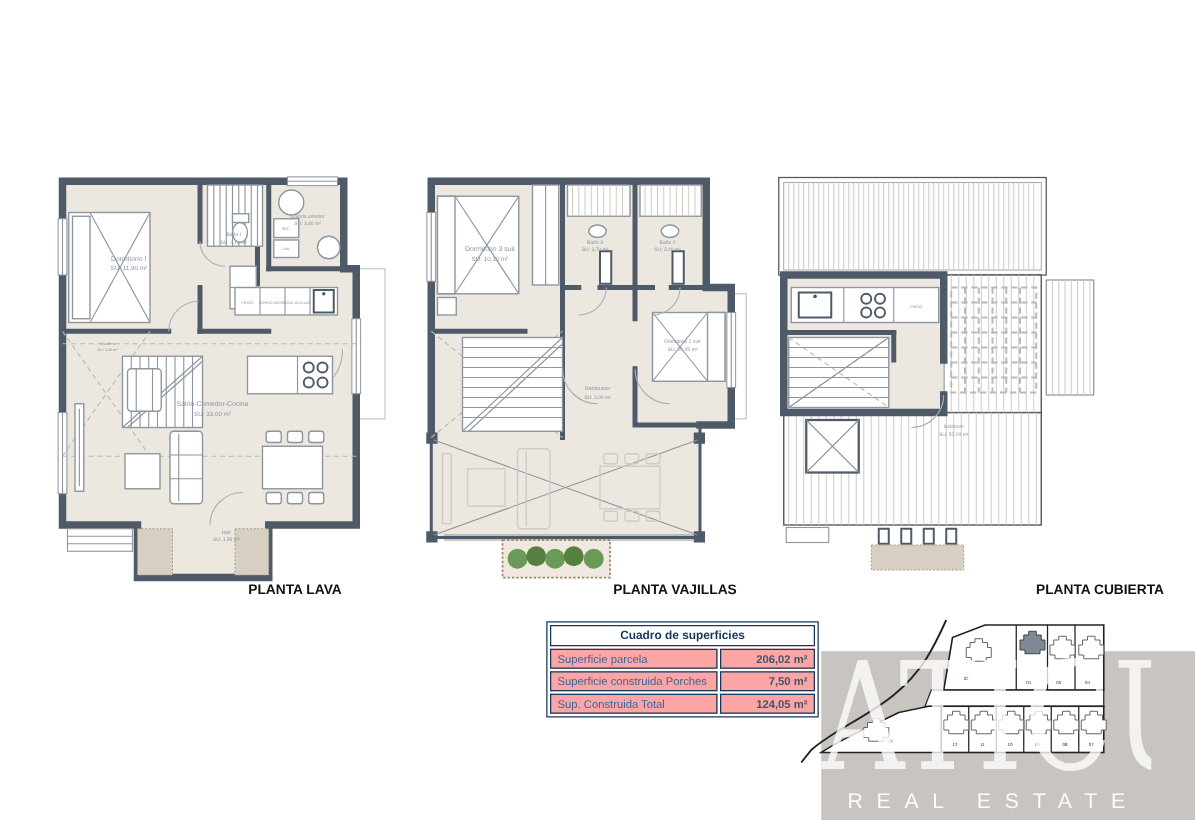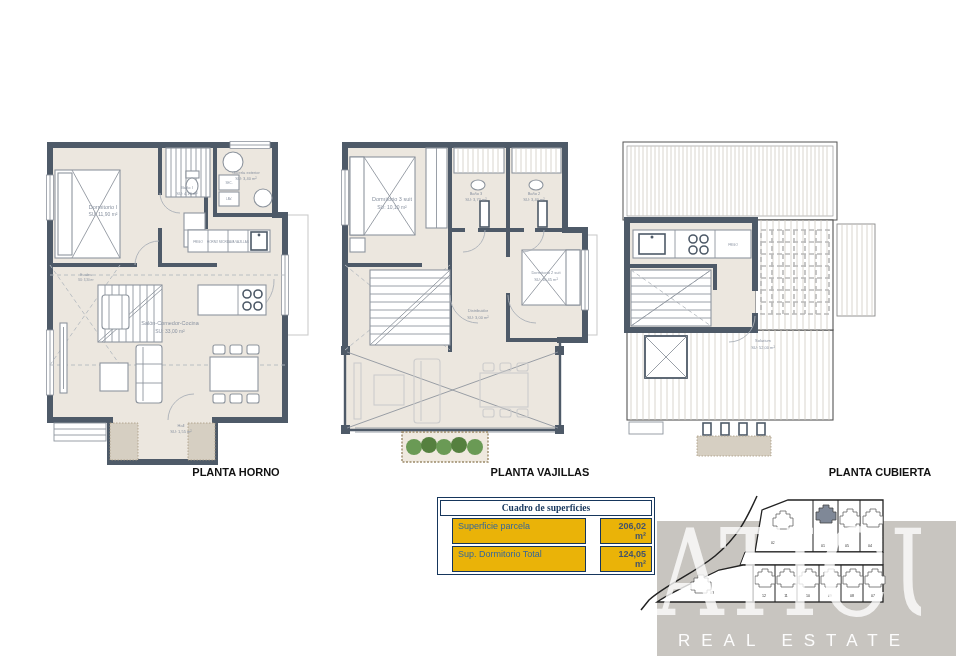--- a/index.html
+++ b/index.html
@@ -33,24 +33,24 @@
 
   .plan-title{
     position:absolute;width:160px;text-align:center;
     font-weight:bold;font-size:11px;letter-spacing:0px;color:#111;
   }
 
   
   .stable{position:absolute;left:437px;top:497px;width:218px;
     border:1.6px solid #16365c;padding:2px;box-sizing:border-box;background:#fff;}
   .stable-header{border:1px solid #16365c;text-align:center;
-    font-weight:bold;font-size:9.5px;color:#16365c;padding:2px 0;font-family:Liberation Serif, serif;}
+    font-weight:bold;font-size:9.5px;color:#16365c;padding:2px 0;}
   .srow{display:flex;margin-top:2px;}
   .scell{border:1px solid #16365c;font-size:9px;box-sizing:border-box;
-    padding:2px 5px;background:#eab308;margin-left:12px;}
+    padding:2px 5px;background:#fca5a5;}
   .scell.label{width:134px;color:#34679a;margin-right:2px;}
   .scell.value{flex:1;color:#44546a;text-align:right;font-weight:bold;}
 
   
   .brand-bg{left:657px;top:521px;width:299px;height:135px;background:#c8c5c0;z-index:1;}
   .brand-overlay{left:657px;top:521px;width:264px;height:135px;overflow:hidden;z-index:5;}
   .brand-name{
     position:absolute;left:0;top:-16px;width:100%;text-align:center;white-space:nowrap;
     font-family:"DejaVu Serif",serif;font-size:92px;letter-spacing:1px;
     color:rgba(255,255,255,0.78);transform:scaleY(1.3);transform-origin:top center;
@@ -564,32 +564,36 @@
     <rect class="porch" x="82" y="298" width="74" height="20"></rect>
     <rect class="thin" x="14" y="284" width="34" height="12" fill="none"></rect>
   </g>
 
   <g>
     <text class="rtiny" x="148" y="204">Solarium</text>
     <text class="rtiny" x="148" y="211">SU: 52,00 m²</text>
   </g>
 </svg>
 
-<div class="plan-title" style="left:156px;top:466px;">PLANTA HORNO</div>
+<div class="plan-title" style="left:156px;top:466px;">PLANTA LAVA</div>
 <div class="plan-title" style="left:460px;top:466px;">PLANTA VAJILLAS</div>
 <div class="plan-title" style="left:800px;top:466px;">PLANTA CUBIERTA</div>
 
 <div class="stable">
   <div class="stable-header">Cuadro de superficies</div>
   <div class="srow">
     <div class="scell label">Superficie parcela</div>
     <div class="scell value">206,02 m²</div>
   </div>
   <div class="srow">
-    <div class="scell label">Sup. Dormitorio Total</div>
+    <div class="scell label">Superficie construida Porches</div>
+    <div class="scell value">7,50 m²</div>
+  </div>
+  <div class="srow">
+    <div class="scell label">Sup. Construida Total</div>
     <div class="scell value">124,05 m²</div>
   </div>
 </div>
 
 <div class="abs brand-bg"></div>
 
 <svg class="abs site-svg" style="left:595px;top:490px;" width="300" height="166" viewBox="0 0 300 166">
 
   <path d="M162,6 C152,28 143,47 120,66 C98,84 72,94 54,110 L46,120" fill="none" stroke="#222" stroke-width="1.5"></path>
 

